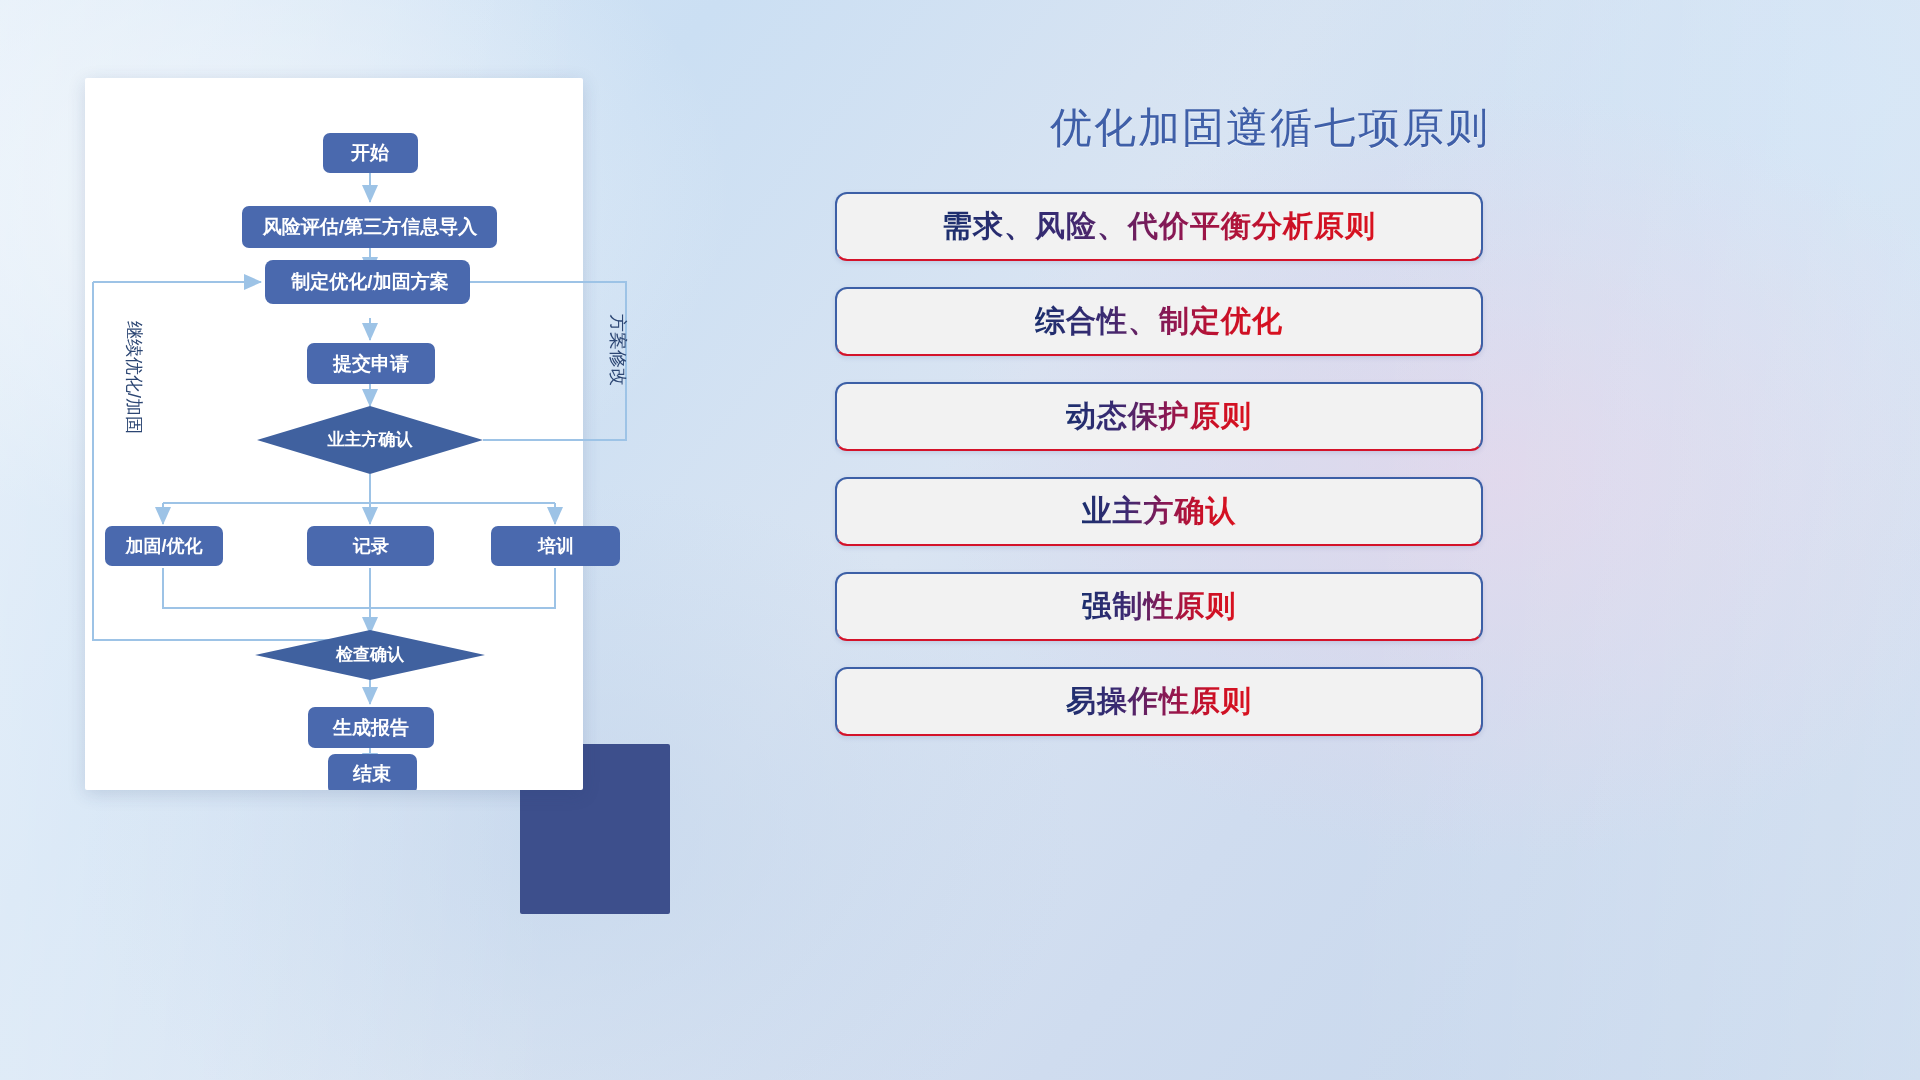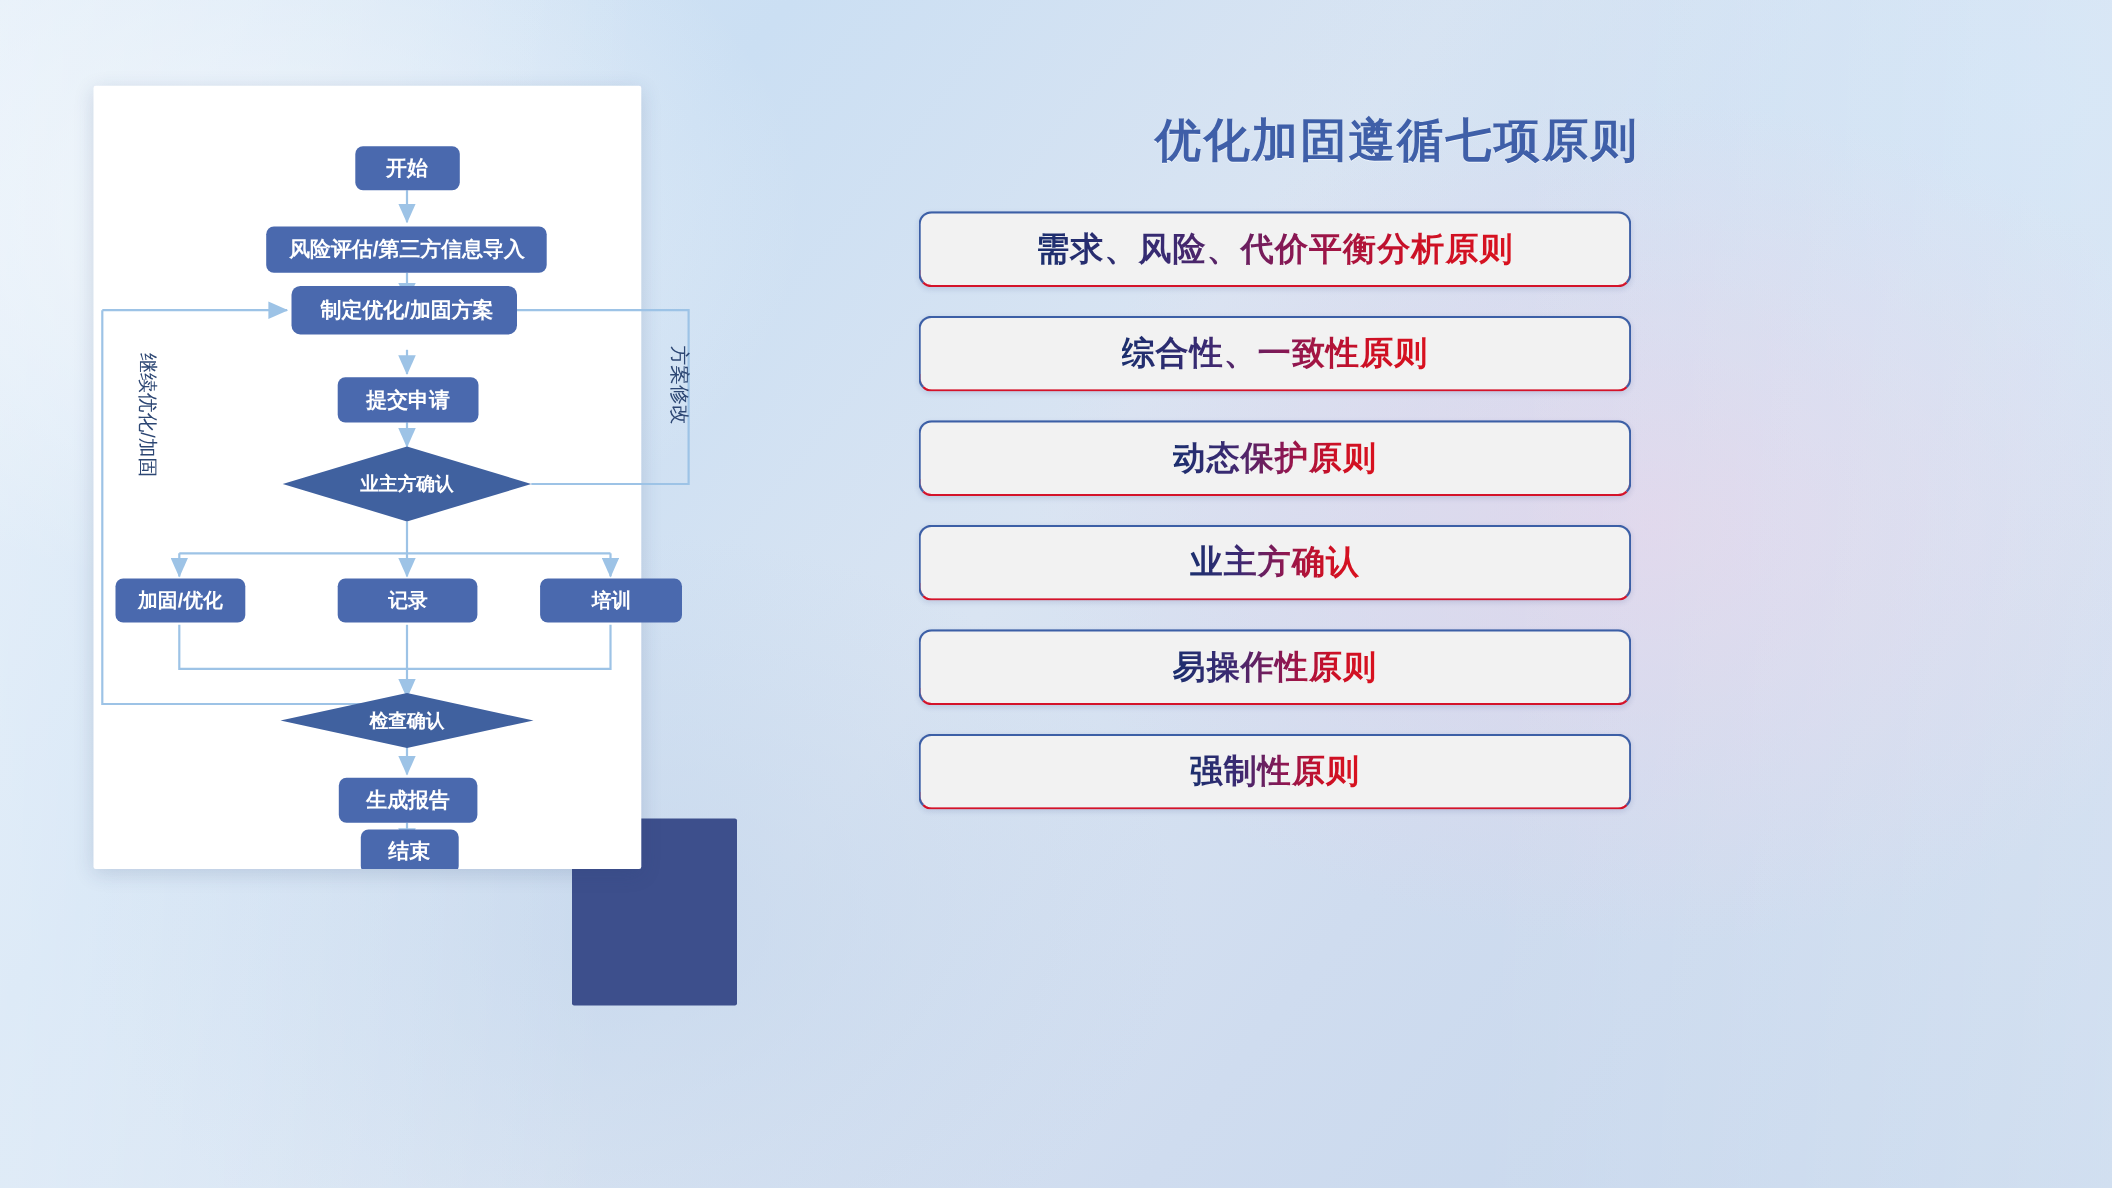--- a/index.html
+++ b/index.html
@@ -37,21 +37,21 @@
       font-weight:bold;fill:#ffffff;text-anchor:middle;dominant-baseline:middle;
   }
   .side-label{
       font-family:"Liberation Sans","DejaVu Sans",sans-serif;
       font-weight:normal;fill:#2c4673;
   }
 
   
   #right-panel{position:absolute;left:830px;top:80px;width:660px;height:930px;}
   #panel-title{
-      font-size:42px;font-weight:bold;color:#3f5fa8;letter-spacing:2px;
+      font-size:42px;font-weight:normal;color:#3f5fa8;letter-spacing:2px;
       text-align:center;width:660px;margin:0;padding:0;
       position:absolute;left:110px;top:20px;white-space:nowrap;
       text-shadow:0 1px 0 rgba(255,255,255,0.55);
   }
   #cards{position:absolute;left:5px;top:112px;width:648px;}
   .p-card{
       position:relative;height:65px;margin-bottom:26px;
       background:#f2f2f2;
       border-radius:12px;
       border-top:2px solid #3c5fa6;
@@ -187,34 +187,34 @@
 
   <h1 id="panel-title">优化加固遵循七项原则</h1>
 
   <div id="cards">
 
     <div class="p-card">
       <span class="p-card-text">需求、风险、代价平衡分析原则</span>
     </div>
 
     <div class="p-card">
-      <span class="p-card-text">综合性、一致性原则</span>
+      <span class="p-card-text">综合性、制定优化</span>
     </div>
 
     <div class="p-card">
       <span class="p-card-text">动态保护原则</span>
     </div>
 
     <div class="p-card">
       <span class="p-card-text">业主方确认</span>
     </div>
 
 
     <div class="p-card">
+      <span class="p-card-text">强制性原则</span>
+    </div>
+
+    <div class="p-card">
       <span class="p-card-text">易操作性原则</span>
-    </div>
-
-    <div class="p-card">
-      <span class="p-card-text">强制性原则</span>
     </div>
 
   </div>
 </div>
 
 </body></html>

